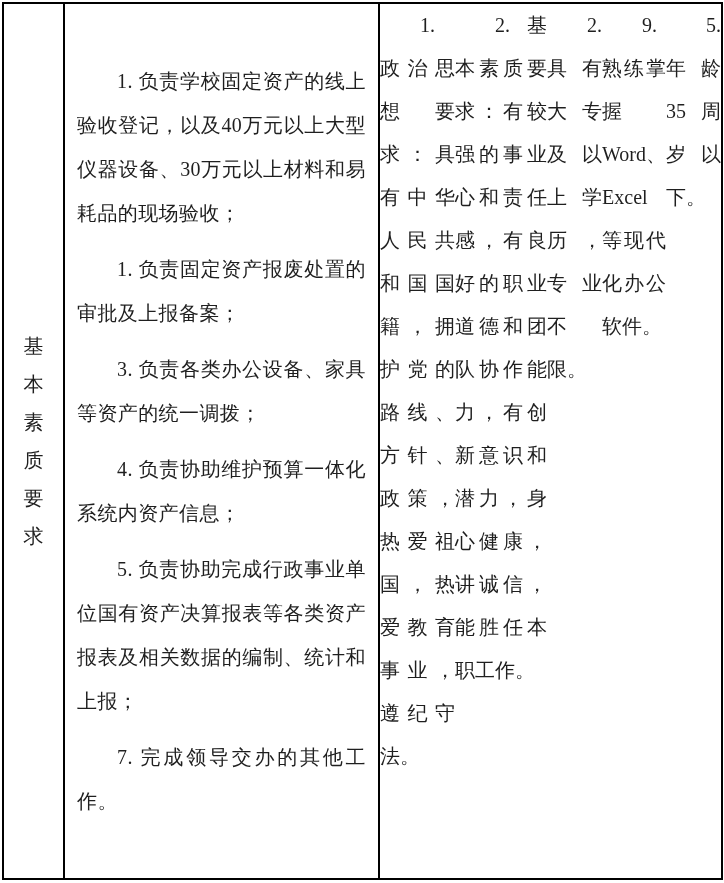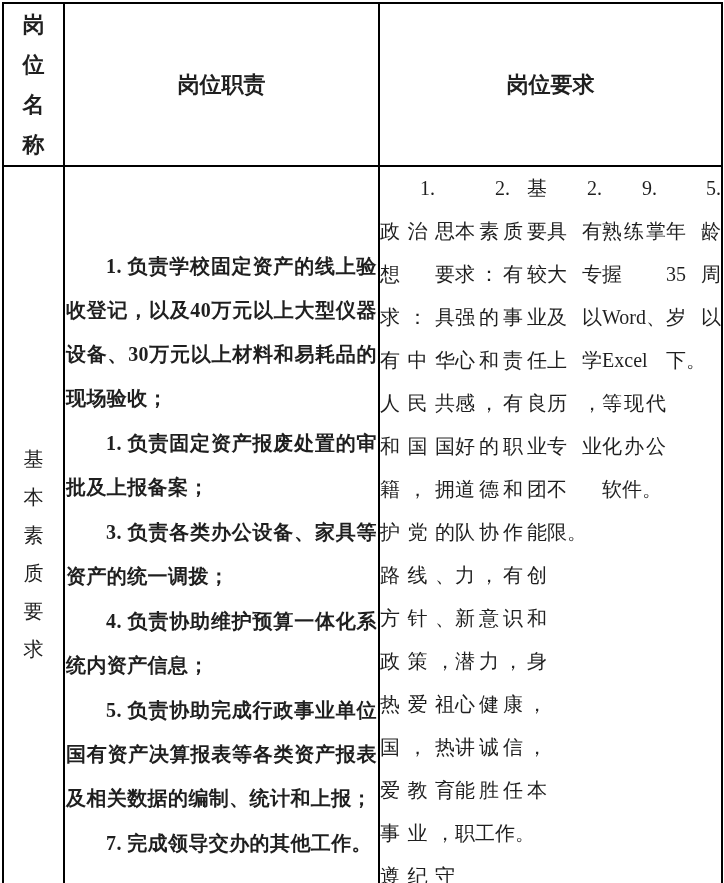--- a/index.html
+++ b/index.html
@@ -64,26 +64,25 @@
   td.name-cell .vert{
     line-height:38px;
     font-weight:normal;
   }
   td.duties-cell{
     vertical-align:top;
     padding:2px 8px 0 8px;
     font-size:20px;
   }
   td.duties-cell p{
-    margin:1px;
+    margin:12px;
     line-height:44px;
     text-indent:2em;
     text-align:justify;
     letter-spacing:0.4px;
-    font-weight:bold;
   }
   td.req-cell{
     padding:0 8px;
     font-size:20px;
   }
   .req-inner{
     display:flex;
     flex-direction:row;
     justify-content:center;
     height:100%;
@@ -99,31 +98,20 @@
 <body>
 
 <div class="doc">
   <table class="job-table">
     <colgroup>
       <col class="c1">
       <col class="c2">
       <col class="c3">
     </colgroup>
     <tbody>
-        <tr class="head-row">
-      <th>
-        <span class="vert">岗位名称</span>
-      </th>
-      <th>
-        <span>岗位职责</span>
-      </th>
-      <th>
-        <span>岗位要求</span>
-      </th>
-    </tr>
     <tr class="body-row">
       <td class="name-cell">
         <span class="vert">基本素质要求</span>
       </td>
       <td class="duties-cell">
         <p>1. 负责学校固定资产的线上验收登记，以及40万元以上大型仪器设备、30万元以上材料和易耗品的现场验收；</p>
         <p>1. 负责固定资产报废处置的审批及上报备案；</p>
         <p>3. 负责各类办公设备、家具等资产的统一调拨；</p>
         <p>4. 负责协助维护预算一体化系统内资产信息；</p>
         <p>5. 负责协助完成行政事业单位国有资产决算报表等各类资产报表及相关数据的编制、统计和上报；</p>

